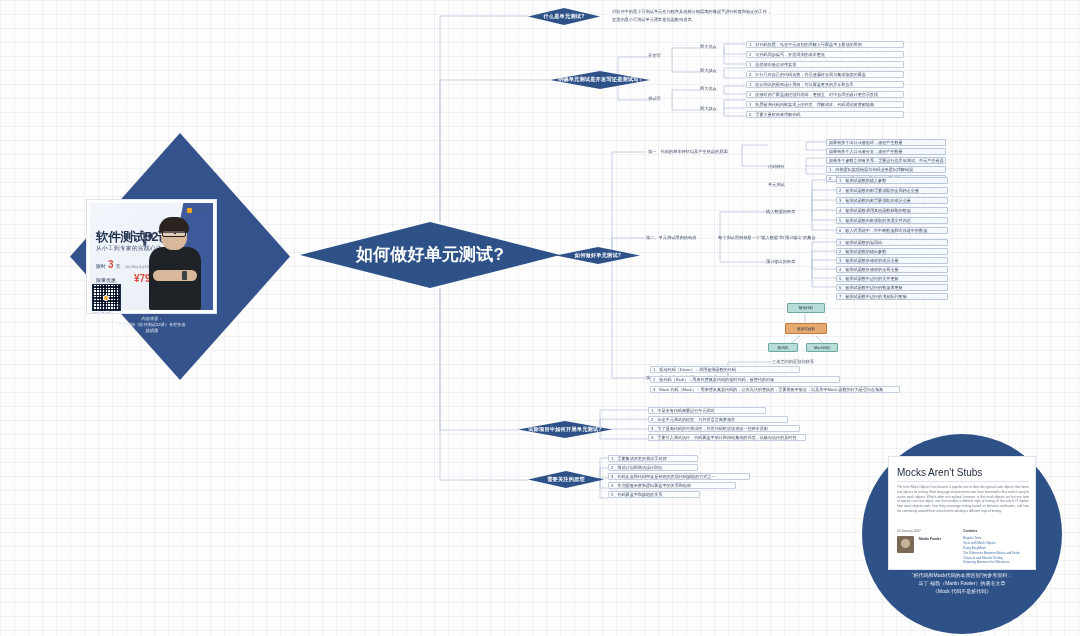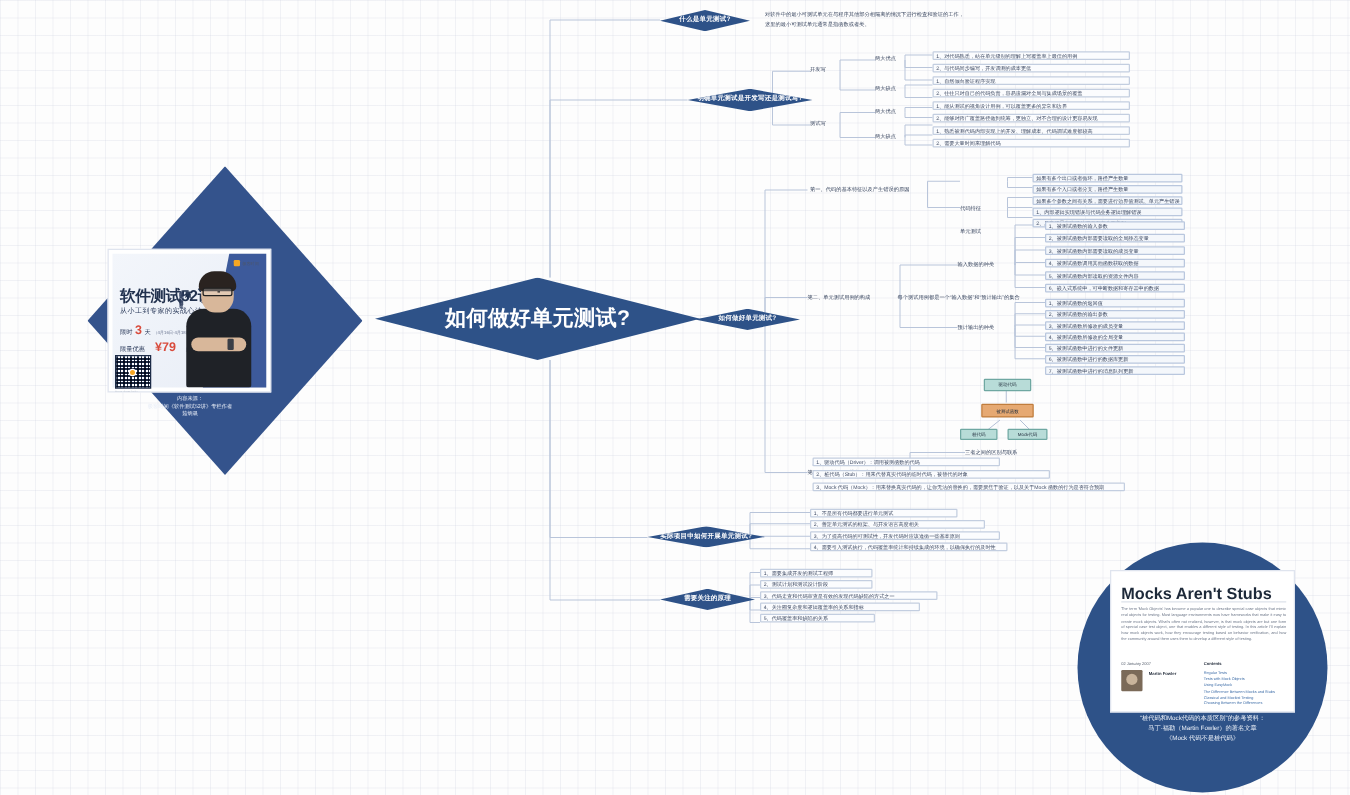--- a/index.html
+++ b/index.html
@@ -77,21 +77,21 @@
     position:absolute;right:-10px;top:-6px;width:64px;height:130px;
     background:#3d5a9b;
     clip-path:polygon(40% 0%,100% 0%,100% 100%,0% 100%);
   }
   #poster-logo{position:absolute;right:6px;top:5px;display:flex;align-items:center;gap:1.5px;}
   #poster-logo .lg-mark{width:5px;height:5px;background:#f5a623;border-radius:1px;}
   #poster-logo .lg-txt{font-size:3.3px;color:#4a5670;}
   #poster-title{position:absolute;left:6px;top:26px;font-size:12.5px;font-weight:bold;color:#22324f;letter-spacing:-.3px;}
   #poster-sub{position:absolute;left:6px;top:42px;font-size:5.6px;color:#2d3c5c;letter-spacing:.4px;}
   #poster-row1{position:absolute;left:6px;top:56px;display:flex;align-items:baseline;gap:2px;}
-  #poster-row2{position:absolute;left:6px;top:70px;display:flex;align-items:baseline;gap:8px;}
+  #poster-row2{position:absolute;left:6px;top:70px;display:flex;align-items:baseline;gap:18px;}
   .pr-lbl{font-size:5px;color:#2d3c5c;}
   .pr-big{font-size:10px;font-weight:bold;color:#d94b3c;}
   .pr-small{font-size:3.4px;color:#6a7590;}
   #poster-qr{position:absolute;left:5px;top:84px;width:29px;height:27px;
      background:
        repeating-linear-gradient(90deg,#1c2b47 0 1.4px,#ffffff 1.4px 2.8px),
        repeating-linear-gradient(0deg,#1c2b47 0 1.4px,#ffffff 1.4px 2.8px);
      background-blend-mode:multiply;border:1px solid #1c2b47;box-sizing:border-box;}
   #poster-qr-dot{position:absolute;left:16px;top:95px;width:6px;height:6px;border-radius:50%;background:#f5a623;border:1px solid #fff;box-sizing:border-box;}
   #poster-scan{position:absolute;left:5px;top:112px;font-size:3.1px;color:#4a5670;}
@@ -121,21 +121,21 @@
 
   
   #circle-card{
     position:absolute;left:862px;top:434px;width:200px;height:200px;
     background:#2e5288;border-radius:50%;overflow:hidden;
   }
   #article{
     position:absolute;left:888px;top:456px;width:148px;height:114px;
     background:#ffffff;border:1px solid #dfe4ee;box-sizing:border-box;overflow:hidden;
   }
-  #article-title{position:absolute;left:8px;top:10px;font-size:13px;font-weight:bold;color:#1d2939;}
+  #article-title{position:absolute;left:8px;top:10px;font-size:10px;font-weight:normal;color:#1d2939;}
   #article-rule{position:absolute;left:8px;top:24px;width:132px;height:1px;background:#dde2ea;}
   #article-body{position:absolute;left:8px;top:28px;width:132px;font-size:3.1px;line-height:1.55;color:#6d7789;text-align:justify;}
   #article-date{position:absolute;left:8px;top:72px;font-size:3.2px;color:#58616f;}
   #article-avatar{position:absolute;left:8px;top:79px;width:17px;height:17px;background:#7b6a58;border-radius:1px;}
   #article-avatar:after{content:"";position:absolute;left:4px;top:3px;width:9px;height:9px;border-radius:50%;background:#c9b49b;}
   #article-author{position:absolute;left:30px;top:80px;font-size:3.4px;font-weight:bold;color:#2b3442;}
   #article-contents-h{position:absolute;left:74px;top:72px;font-size:3.3px;font-weight:bold;color:#2b3442;}
   #article-contents{position:absolute;left:74px;top:79px;font-size:3.05px;line-height:1.6;color:#3f6ea8;}
   #circle-caption{
     position:absolute;left:872px;top:572px;width:180px;text-align:center;

